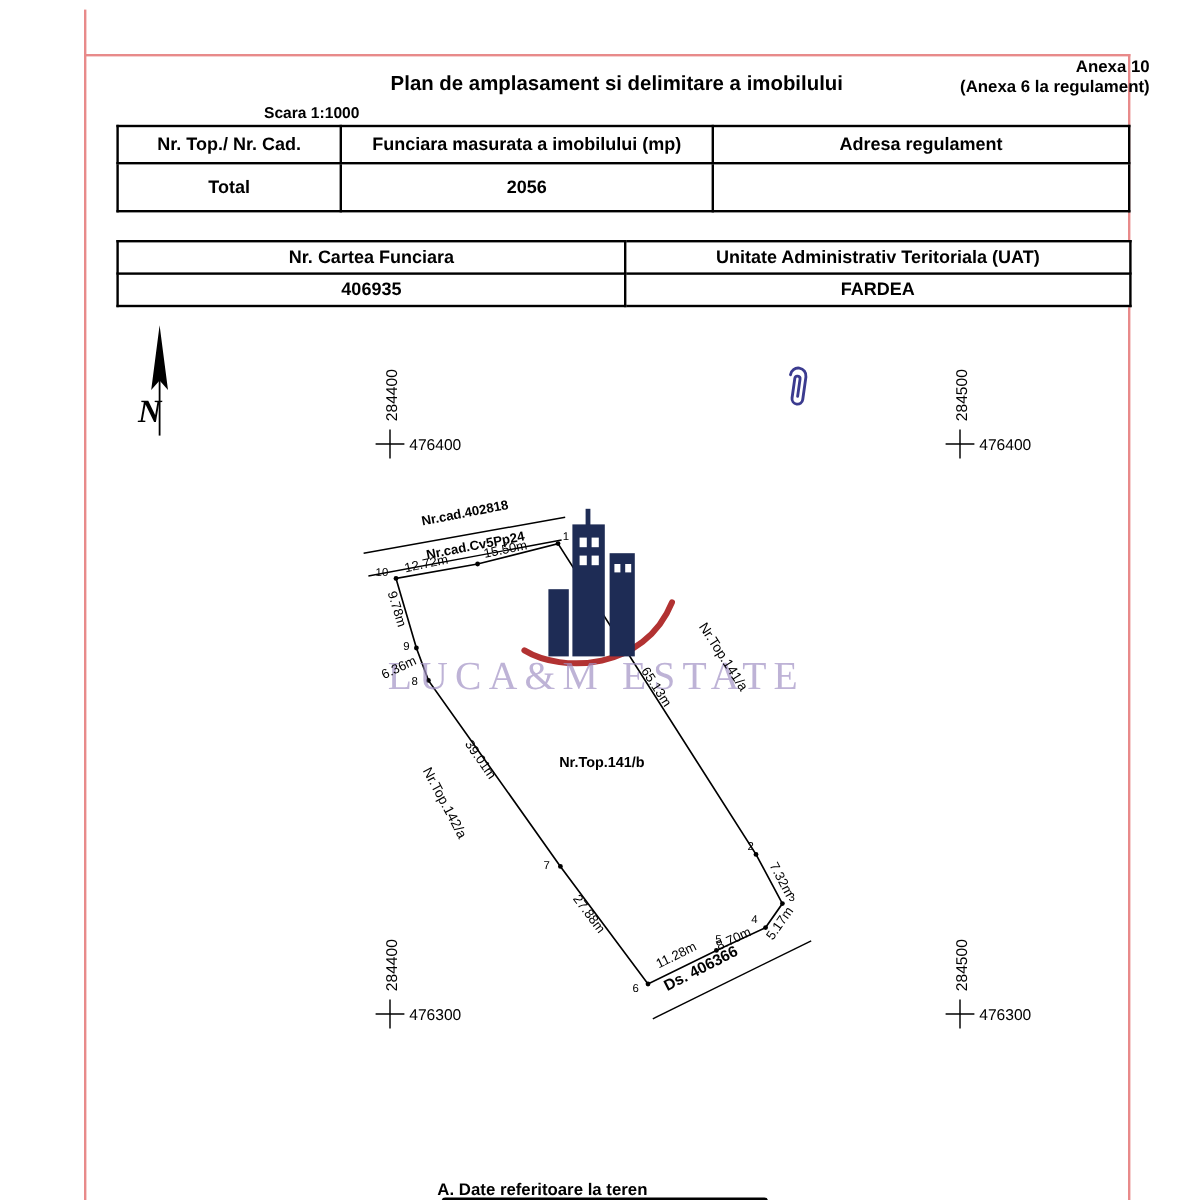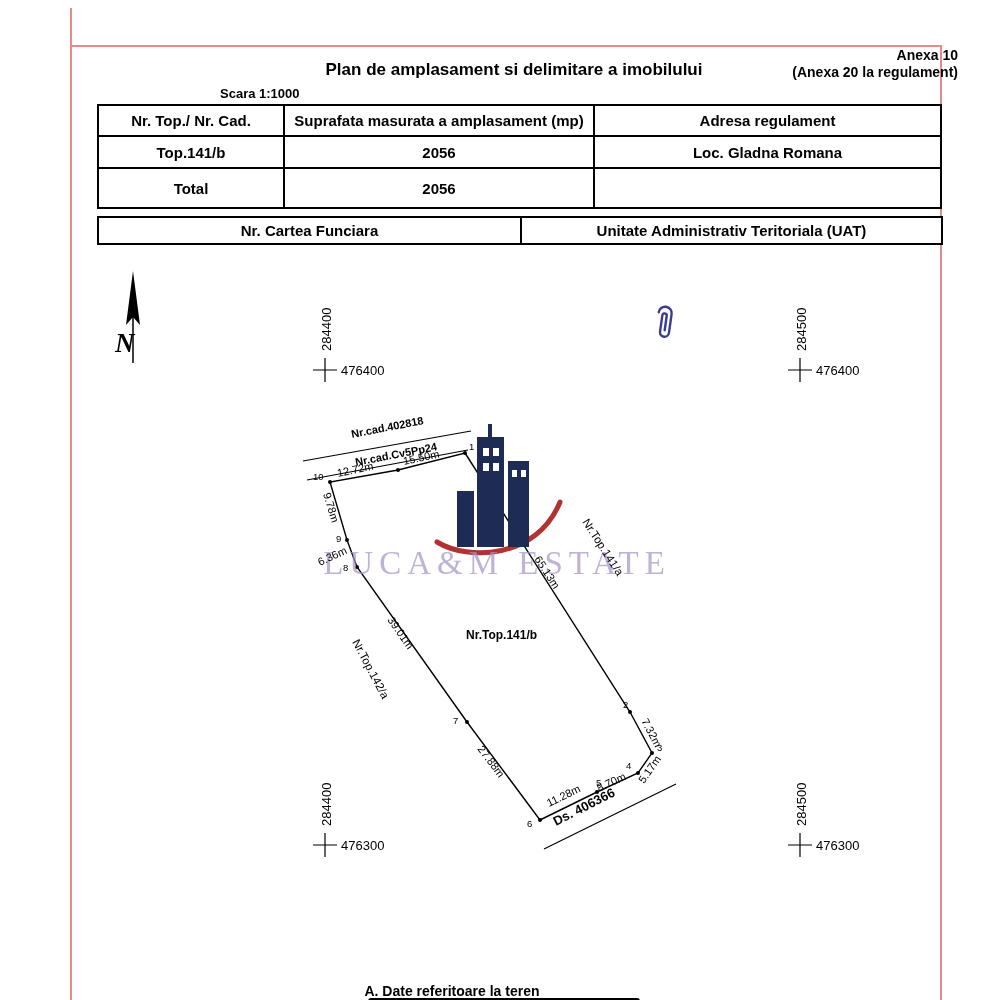--- a/index.html
+++ b/index.html
@@ -13,77 +13,76 @@
   #frame-right{left:940px;top:45px;width:2px;height:955px;}
 
   .anexa-block{position:absolute;top:47px;right:42px;text-align:right;font-weight:bold;font-size:14px;line-height:17px;}
   .doc-title{position:absolute;top:60px;left:204px;width:620px;text-align:center;font-weight:bold;font-size:17px;}
   .doc-scale{position:absolute;top:86px;left:220px;width:620px;font-weight:bold;font-size:13px;}
 
   table{border-collapse:collapse;position:absolute;table-layout:fixed;background:#fff;}
   td,th{border:2px solid #000;font-weight:bold;font-size:15px;text-align:center;padding:0 4px;overflow:hidden;white-space:nowrap;margin-top:32px;}
   #table1{left:97px;top:104px;width:843px;}
   #table1 tr.hdr{height:31px;} #table1 tr.r1{height:32px;} #table1 tr.r2{height:40px;}
-  #table2{left:97px;top:216px;width:844px;}
+  #table2{left:97px;top:200px;width:844px;}
   #table2 tr{height:27px;}
 
   #plan-svg{position:absolute;left:0;top:0;}
 
   .footer-title{position:absolute;top:983px;left:0;width:904px;text-align:center;font-weight:bold;font-size:14px;}
   .footer-bar{position:absolute;top:998px;left:368px;width:272px;height:10px;background:#000;border-radius:3px 3px 0 0;}
 </style>
 </head>
 <body>
 
 <div class="frame-line" id="frame-left"></div>
 <div class="frame-line" id="frame-top"></div>
 <div class="frame-line" id="frame-right"></div>
 
 <div class="anexa-block">
   <div>Anexa 10</div>
-  <div>(Anexa 20 la regulament)</div>
+  <div>(Anexa 6 la regulament)</div>
 </div>
 
 <div class="doc-title">Plan de amplasament si delimitare a imobilului</div>
 <div class="doc-scale">Scara 1:1000</div>
 
 <table id="table1">
   <colgroup>
       <col style="width:186px">
       <col style="width:310px">
       <col style="width:347px">
     </colgroup>
   <tbody>
       <tr class="hdr">
     <th>Nr. Top./ Nr. Cad.</th>
-    <th>Suprafata masurata a amplasament (mp)</th>
+    <th>Funciara masurata a imobilului (mp)</th>
     <th>Adresa regulament</th>
-  </tr>
-  <tr class="r1">
-    <td>Top.141/b</td>
-    <td>2056</td>
-    <td>Loc. Gladna Romana</td>
   </tr>
   <tr class="r2">
     <td>Total</td>
     <td>2056</td>
     <td></td>
   </tr>
 </tbody>
   </table>
 
 <table id="table2">
   <colgroup>
       <col style="width:423px">
       <col style="width:421px">
     </colgroup>
   <tbody>
       <tr>
     <th>Nr. Cartea Funciara</th>
     <th>Unitate Administrativ Teritoriala (UAT)</th>
+  </tr>
+  <tr>
+    <td>406935</td>
+    <td>FARDEA</td>
   </tr>
 </tbody>
   </table>
 
 <svg id="plan-svg" width="1000" height="1000" viewBox="0 0 1000 1000">
 
   <g>
     <polygon points="133,271 126,325 133,317 140,325" fill="#000"></polygon>
     <line x1="133" y1="290" x2="133" y2="363" stroke="#000" stroke-width="1.5"></line>
     <text x="115" y="352" font-size="27" font-family="Liberation Serif, serif" font-style="italic" font-weight="bold">N</text>

